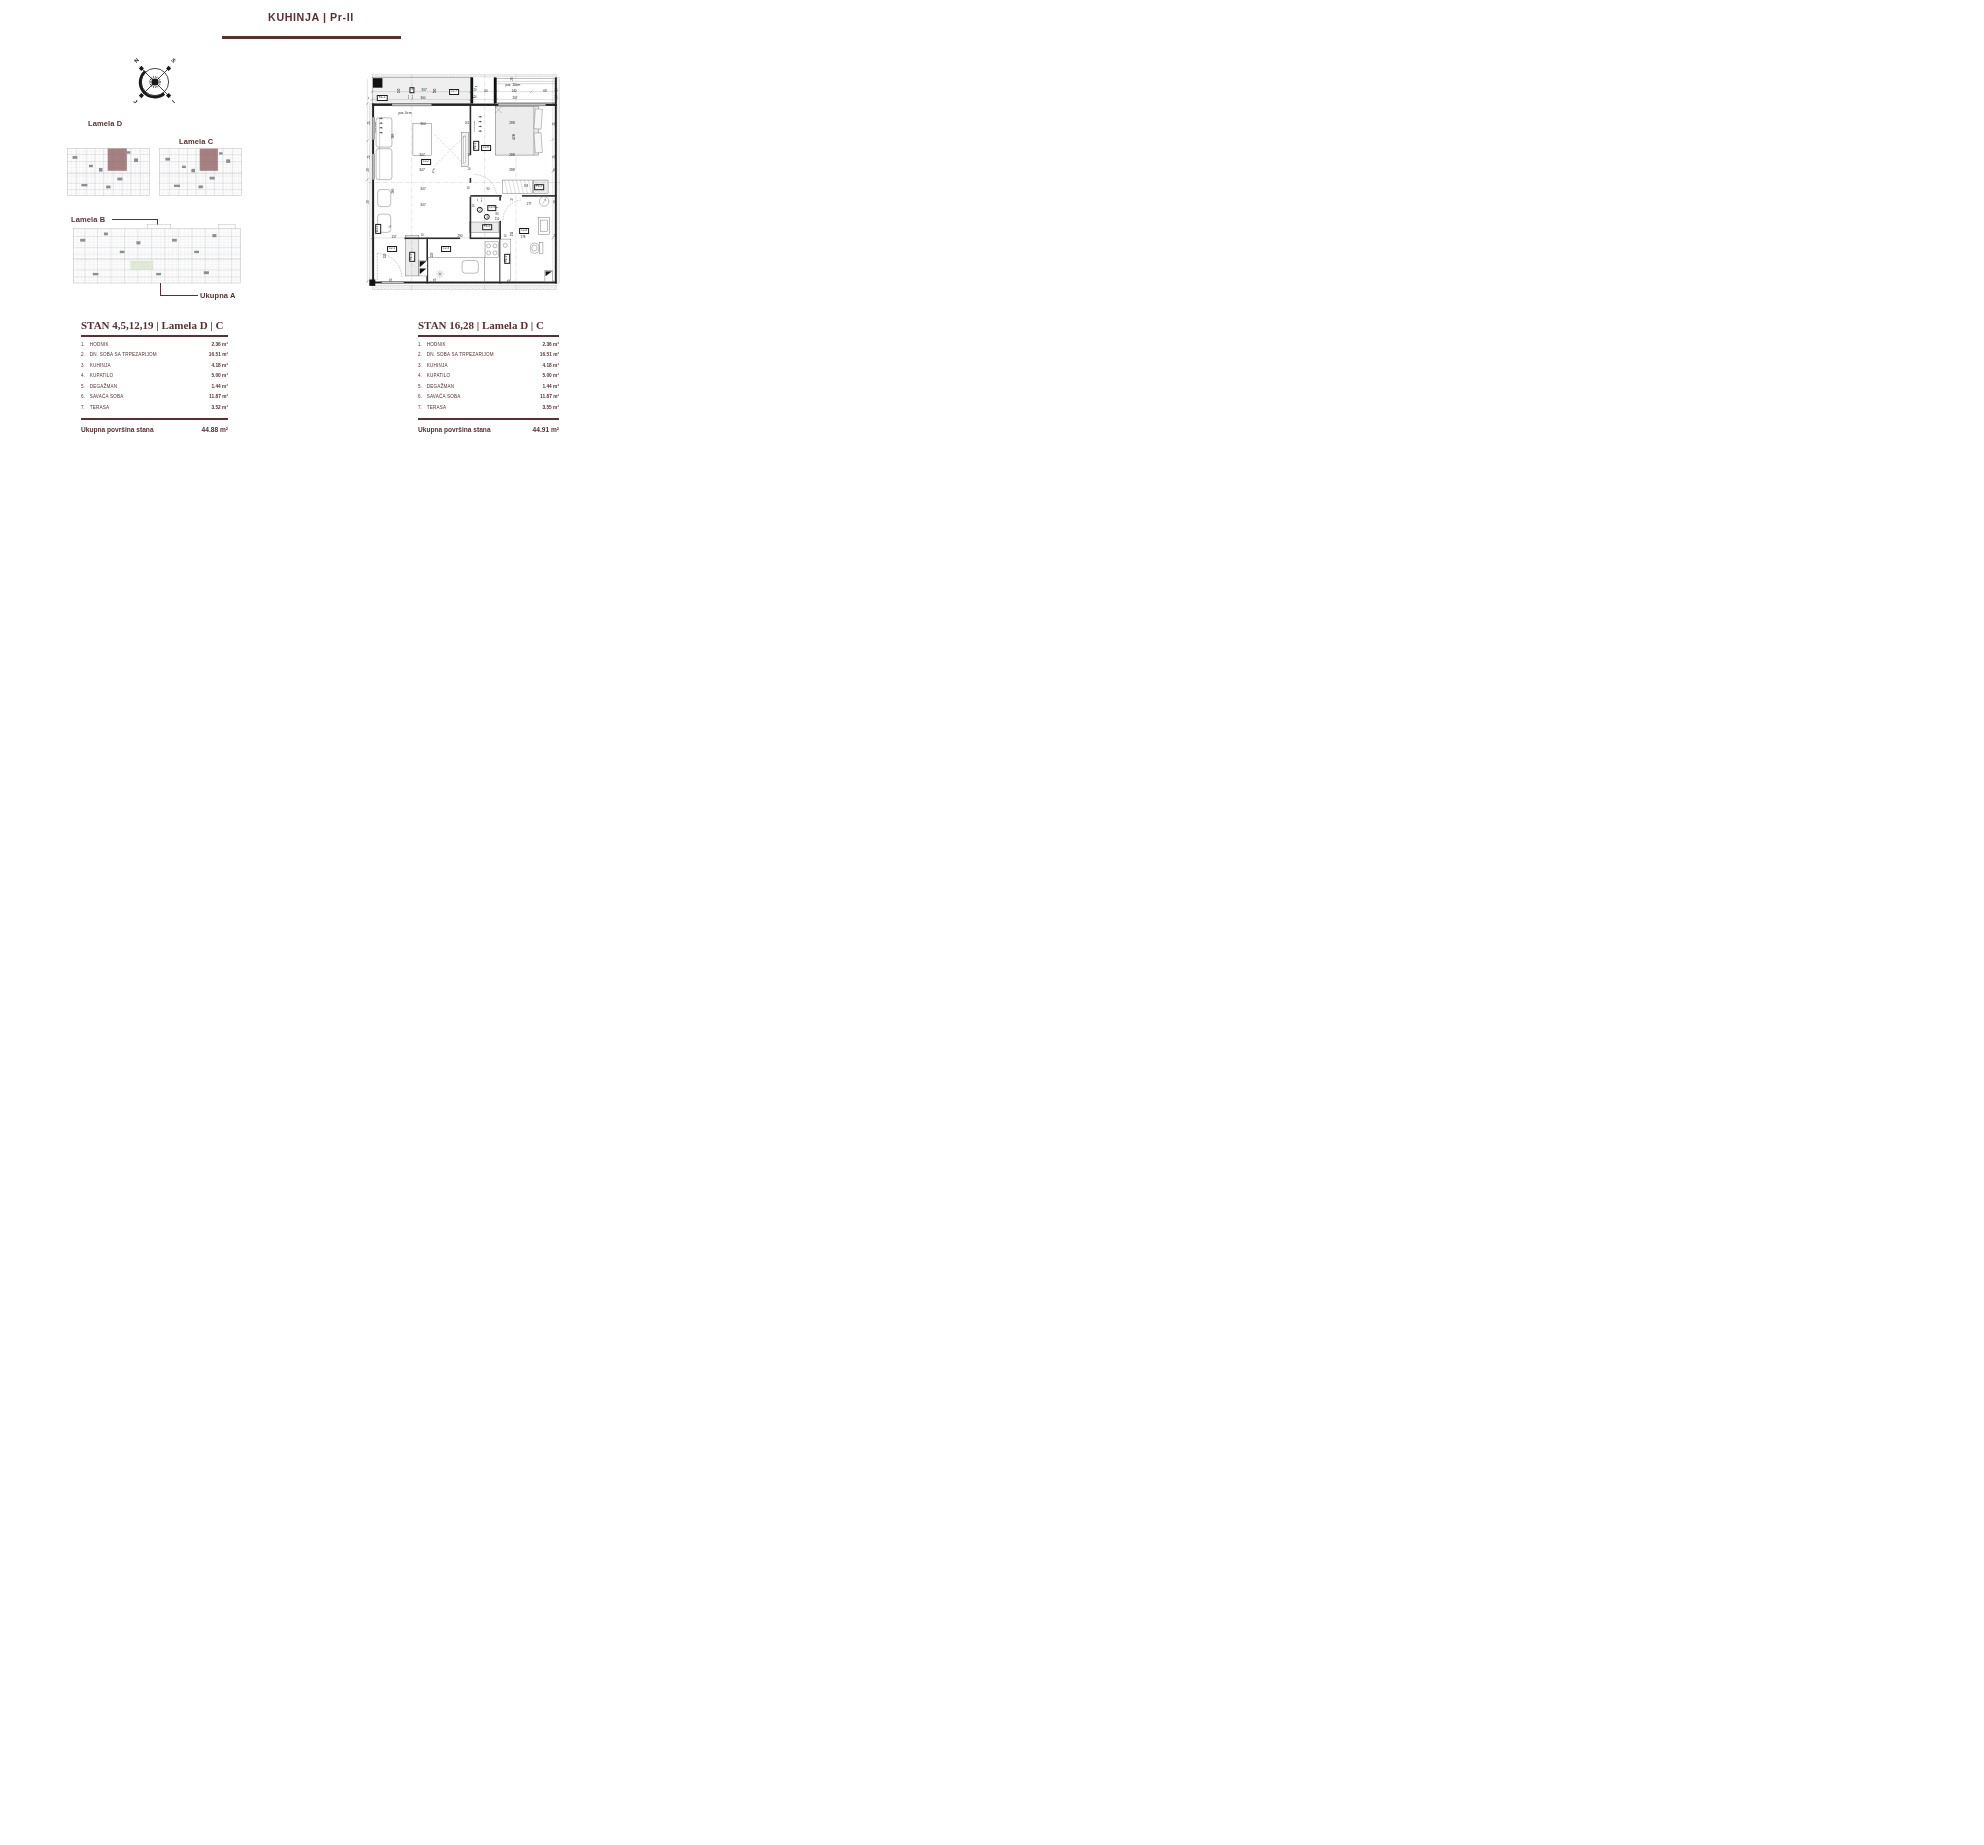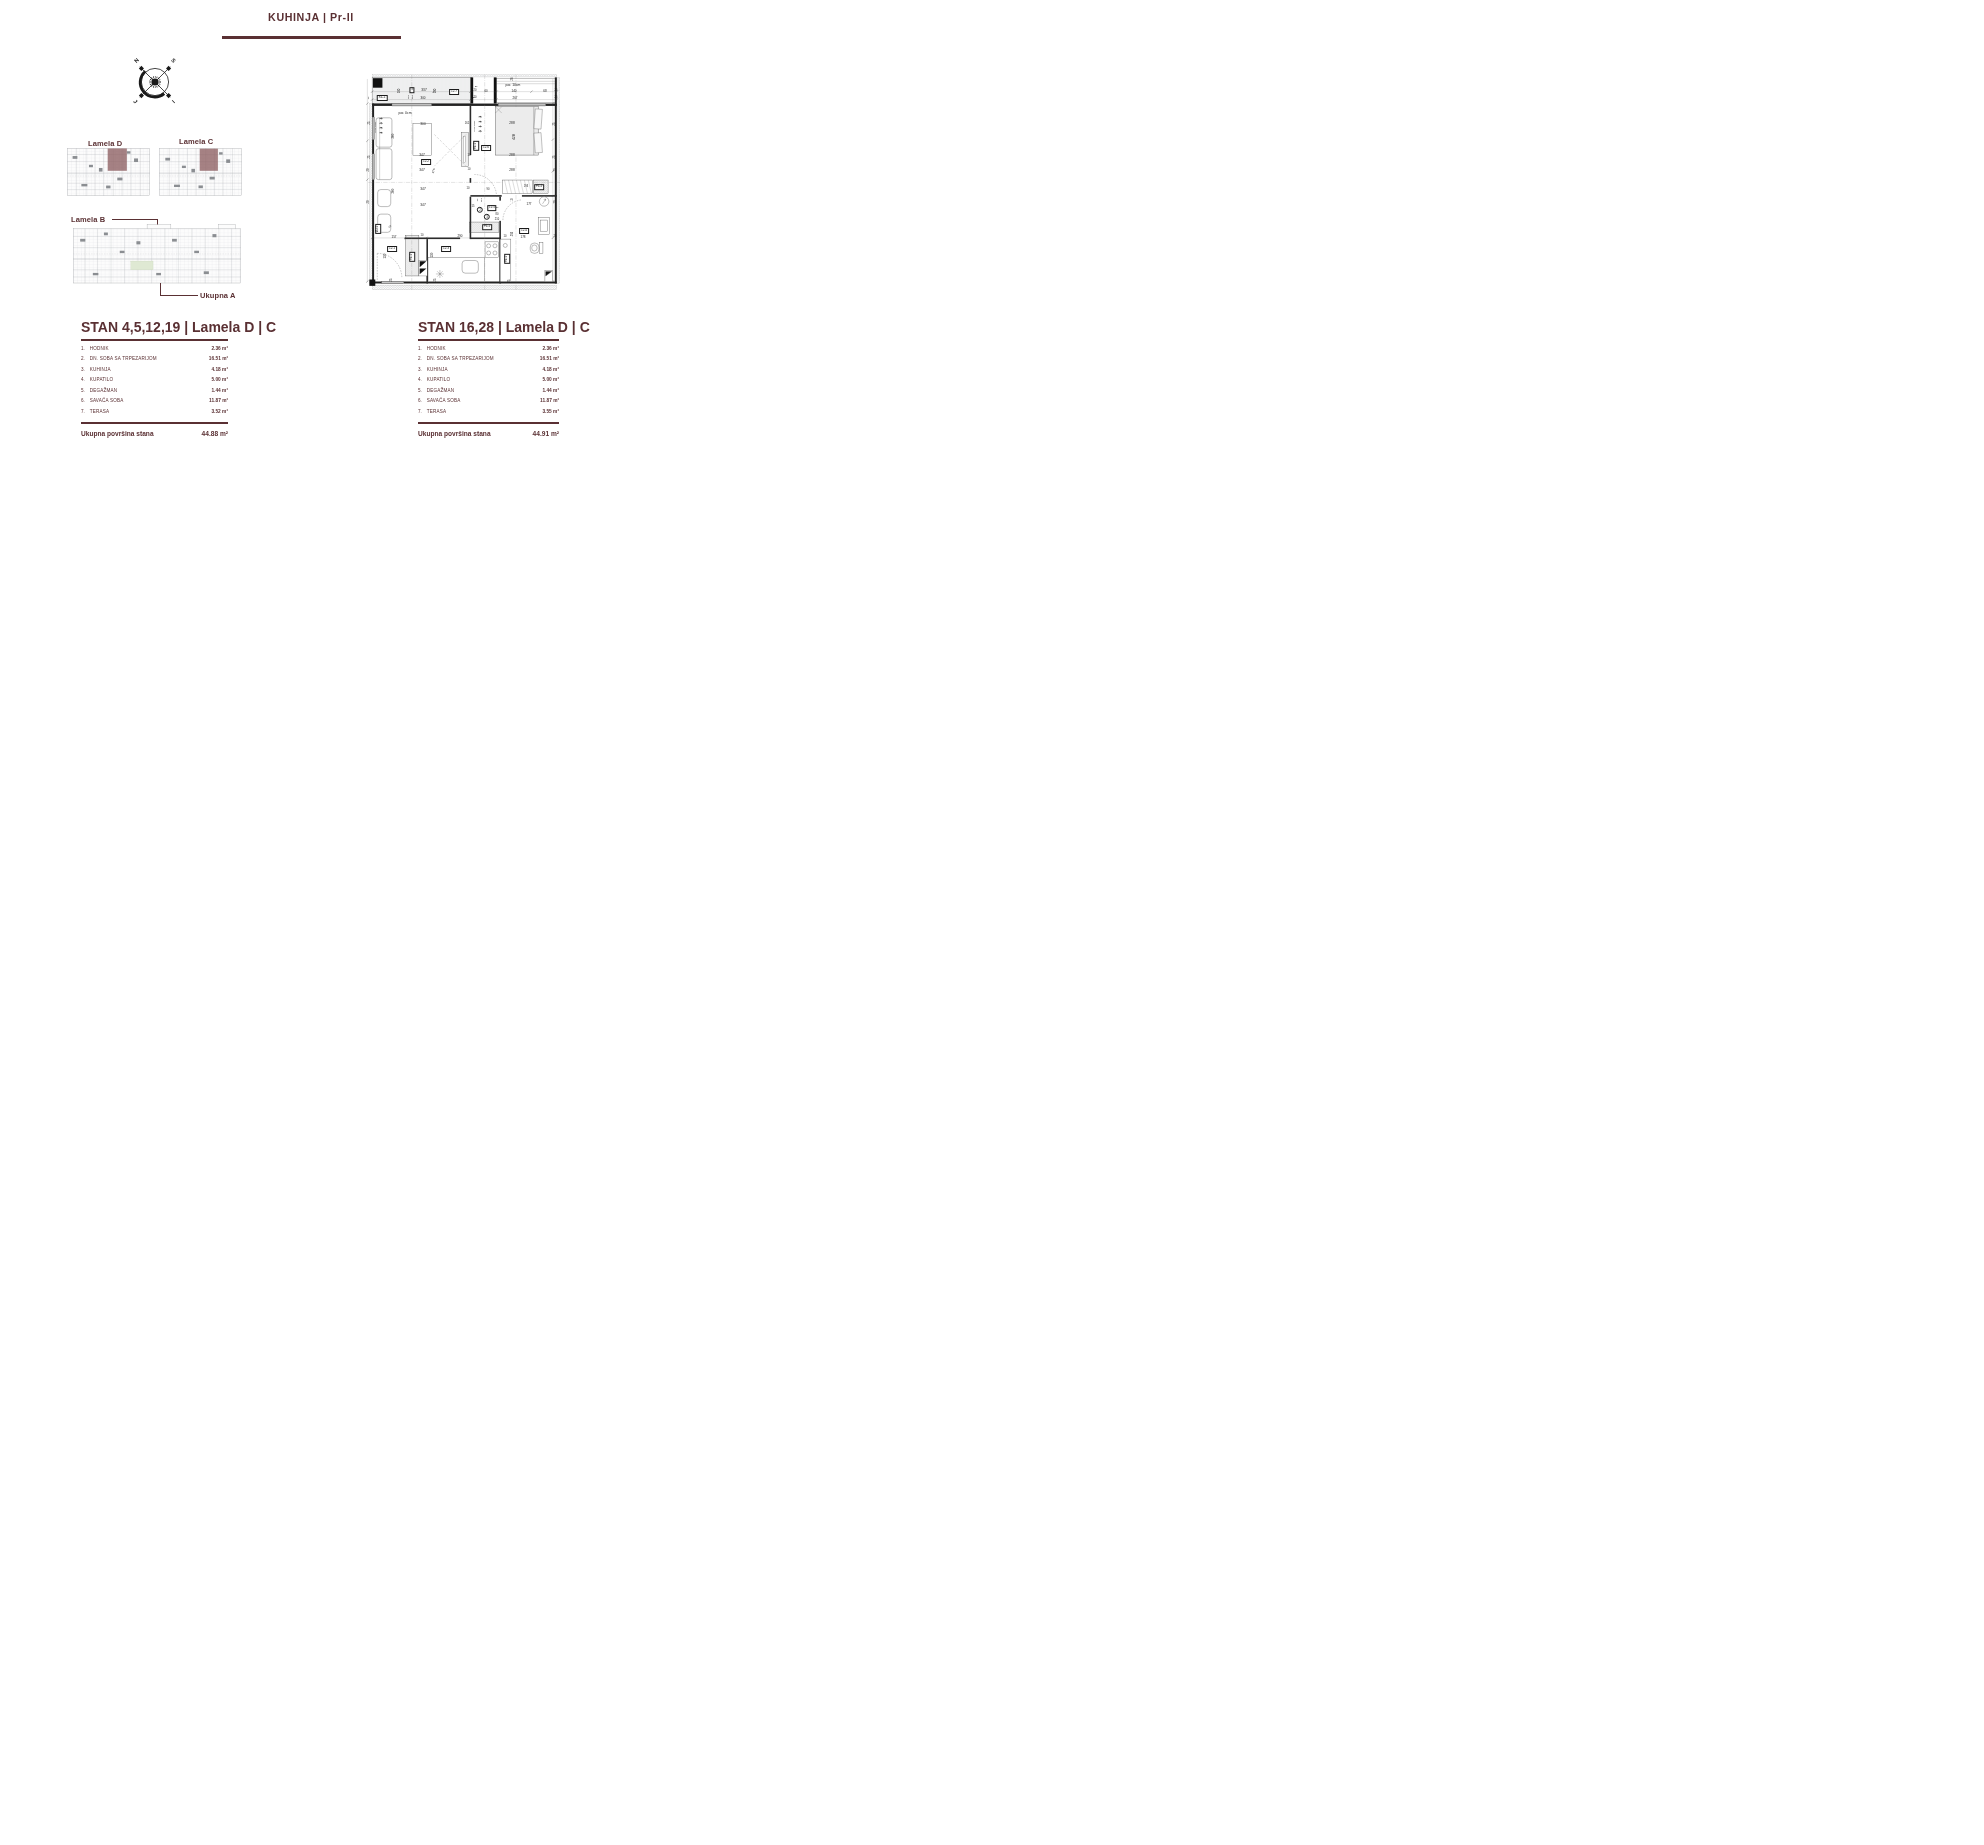--- a/index.html
+++ b/index.html
@@ -13,21 +13,21 @@
   .sec-label{font-size:7.5px;font-weight:bold;color:var(--accent);letter-spacing:0.1px;}
   .conn{background:var(--accent);}
   
   #plan-labels{left:0;top:0;width:622px;height:445px;pointer-events:none;}
   .plb{position:absolute;color:#1c1c1c;white-space:nowrap;line-height:1;}
   .plb.box{border:0.4px solid #1c1c1c;background:rgba(255,255,255,.92);padding:0.4px 0.8px;}
   .plb.circ{border:0.4px solid #1c1c1c;border-radius:50%;background:rgba(255,255,255,.92);
             width:4.4px;height:4.4px;display:flex;align-items:center;justify-content:center;padding:0;}
   
   .tbl{width:147px;}
-  .tbl .thead{font-size:14px;font-weight:bold;color:var(--accent);white-space:nowrap;}
+  .tbl .thead{font-size:11px;font-weight:bold;color:var(--accent);white-space:nowrap;font-family:Liberation Serif, serif;}
   .tbl .rule{height:1.2px;background:var(--accent);margin-top:4.4px;}
   .tbl .rows{margin-top:5.2px;}
   .trow{display:flex;align-items:baseline;height:10.5px;font-size:4.6px;color:var(--accent);}
   .tnum{width:8.7px;}
   .tlbl{flex:1;letter-spacing:0.2px;}
   .tval{font-weight:bold;font-size:4.8px;}
   .rule2{height:1.6px;background:var(--accent);margin-top:3.2px;}
   .total{display:flex;align-items:baseline;margin-top:5.6px;}
   .total .tl{flex:1;font-size:6.6px;font-weight:bold;}
   .total .tv{font-size:6.6px;font-weight:bold;}
@@ -63,21 +63,21 @@
     <circle cx="390" cy="205" r="9" fill="#1a1a1a"></circle>
     <circle cx="390" cy="205" r="12.5" fill="none" stroke="#1a1a1a" stroke-width="4" stroke-dasharray="1.8 2.6"></circle>
     <path d="M428 243L352 167M352 243L428 167" stroke="#1a1a1a" stroke-width="2"></path>
     <rect x="-4.5" y="-4.5" width="9" height="9" fill="#1a1a1a" transform="translate(356,171) rotate(45)"></rect>
     <rect x="-4.5" y="-4.5" width="9" height="9" fill="#1a1a1a" transform="translate(424,171) rotate(45)"></rect>
     <rect x="-4.5" y="-4.5" width="9" height="9" fill="#1a1a1a" transform="translate(356,239) rotate(45)"></rect>
     <rect x="-4.5" y="-4.5" width="9" height="9" fill="#1a1a1a" transform="translate(424,239) rotate(45)"></rect>
   </g>
 </svg>
 
-<div class="abs sec-label" style="left:88px;top:139px">Lamela D</div>
+<div class="abs sec-label" style="left:88px;top:119px">Lamela D</div>
 <div class="abs sec-label" style="left:179px;top:137px">Lamela C</div>
 
 <svg class="abs" style="left:67px;top:148px" width="83" height="48" viewBox="0 0 208 120">
   <rect x="0.5" y="0.5" width="207" height="119" fill="#fcfcfc" stroke="#97999d" stroke-width="0.8"></rect>
   <rect width="208" height="120" fill="url(#mg)"></rect>
   <g stroke="#aaadb1" stroke-width="0.6">
     <path d="M0 16h208M0 34h208M0 62h208M0 64h208M0 88h208M0 104h208"></path>
     <path d="M24 0v120M48 0v120M70 0v120M92 0v120M116 0v120M138 0v120M160 0v120M184 0v120"></path>
   </g>
   <g fill="#8b8e92">

